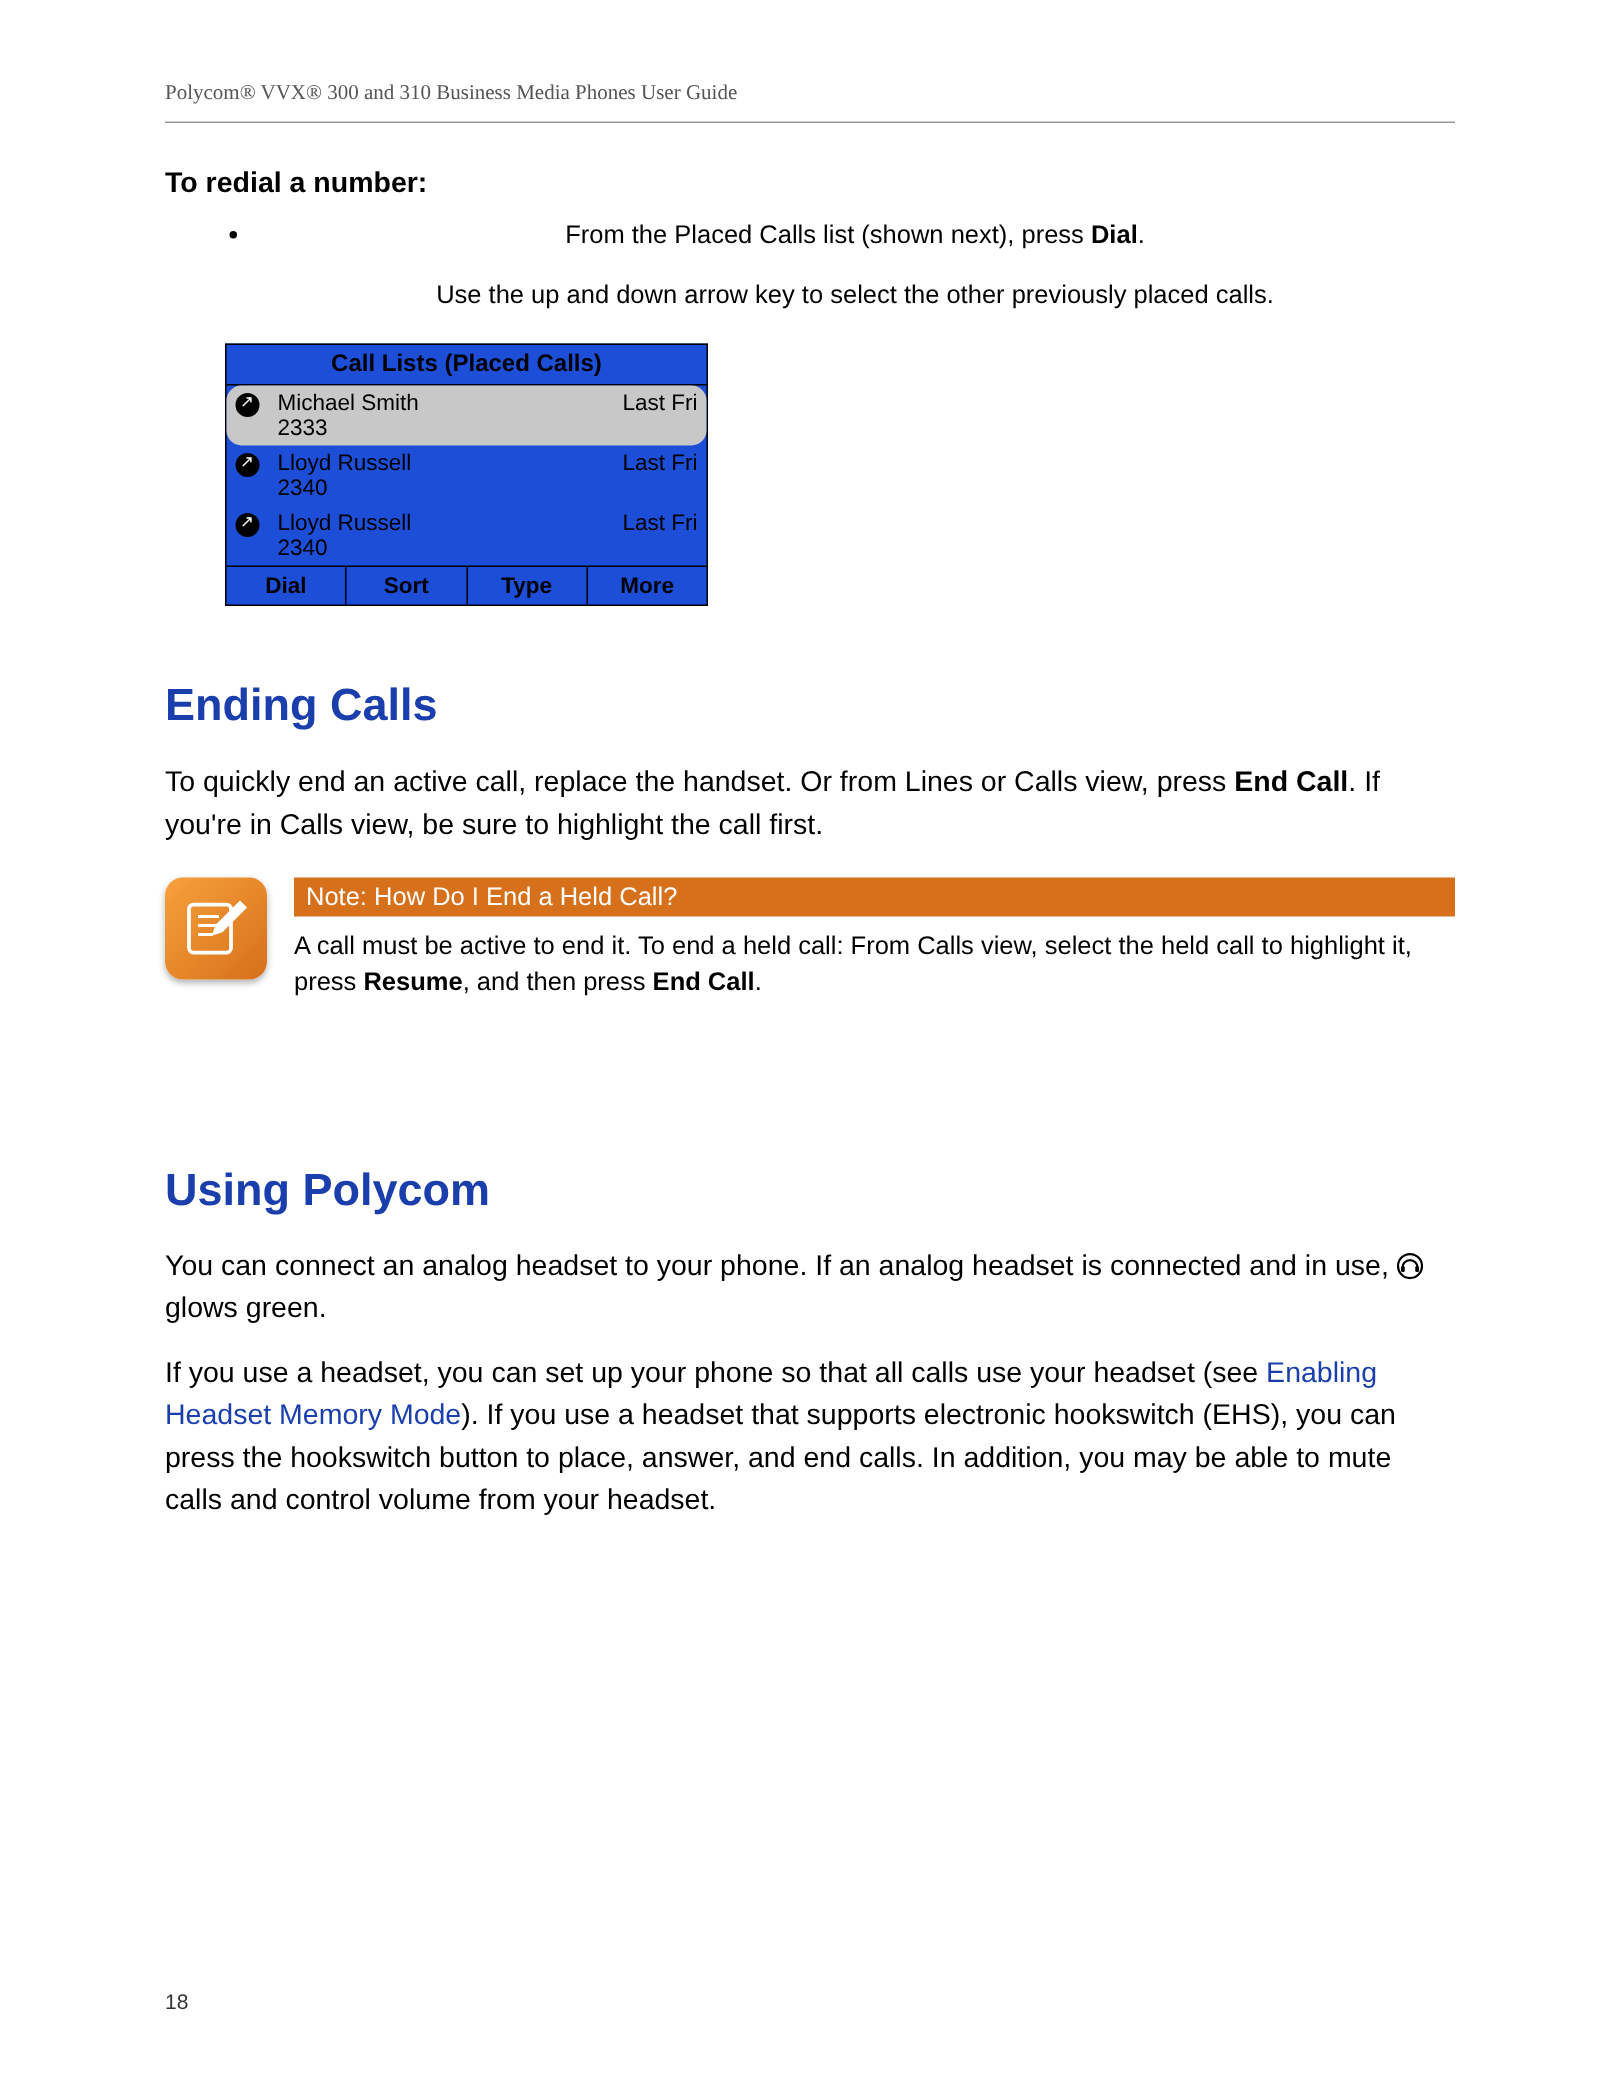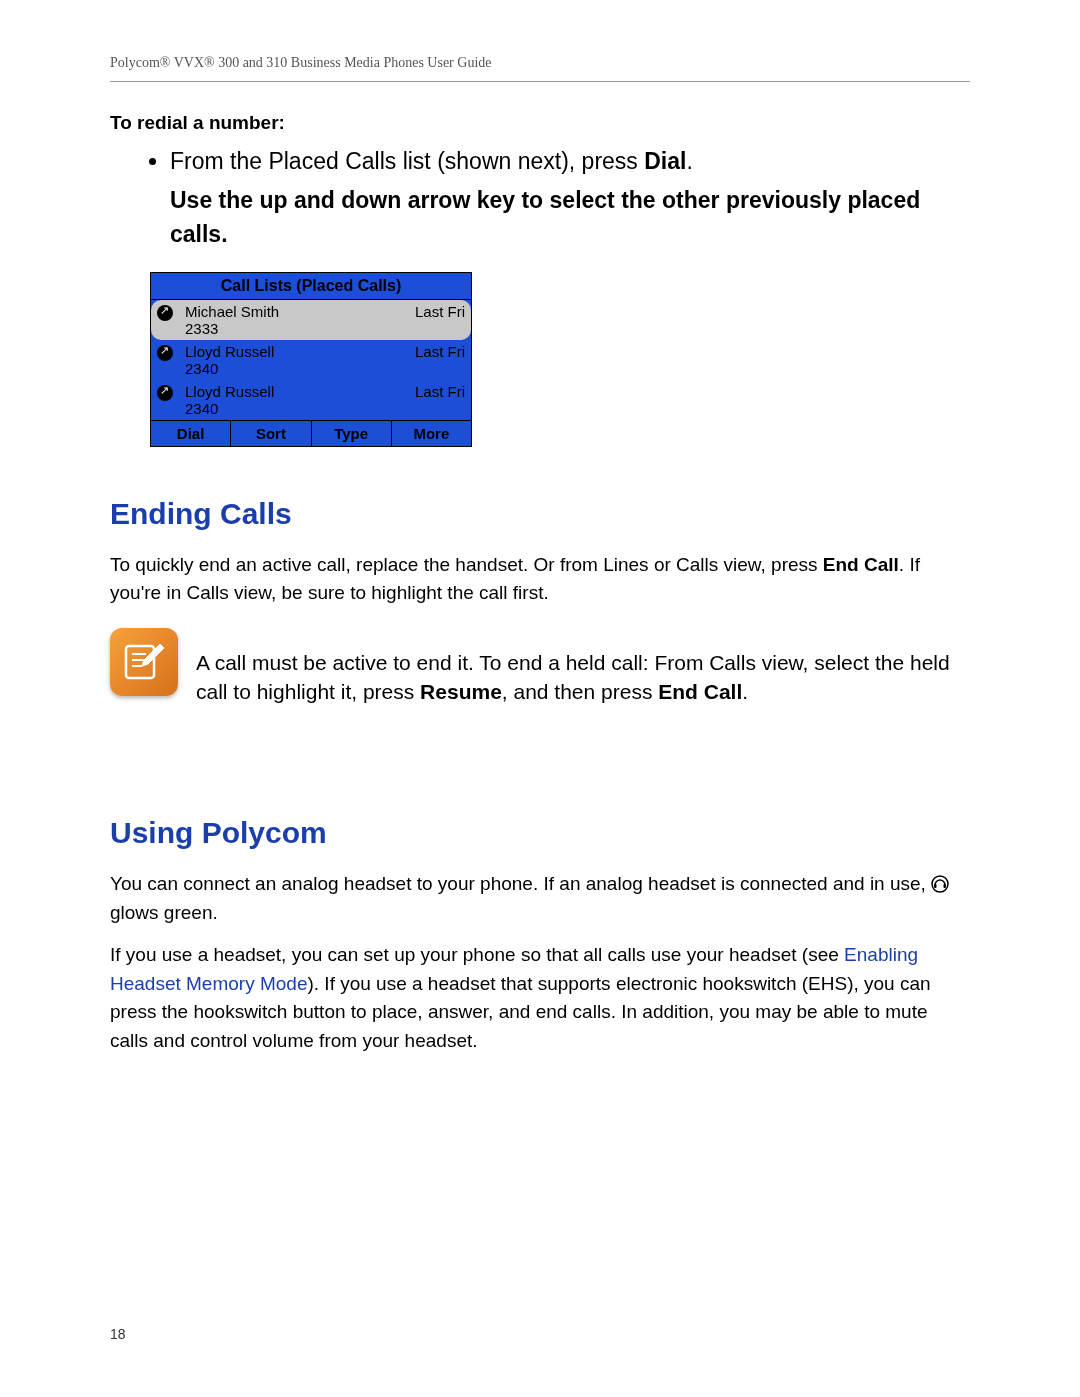--- a/index.html
+++ b/index.html
@@ -30,28 +30,28 @@
   .subhead {
     font-weight: bold;
     font-size: 19px;
     margin: 0 0 10px 0;
   }
   ul.bullets {
     margin: 0;
     padding-left: 60px;
   }
   ul.bullets li {
-    font-size: 23px;
+    font-size: 17px;
     line-height: 1.5;
     margin-bottom: 6px;
+    text-align: center;
   }
   ul.bullets li .after {
     display: block;
-    margin-top: 4px;
-    font-weight: bold;
+    margin-top: 14px;
   }
   .body-text {
     font-size: 19px;
     line-height: 1.5;
     margin: 0 0 14px 0;
   }
   .h2 {
     font-size: 30px;
     font-weight: bold;
     color: #1a3fad;
@@ -161,23 +161,23 @@
   .callout-body {
     flex: 1;
   }
   .callout-title {
     background: #d6701a;
     color: #fff;
     font-size: 17px;
     padding: 3px 8px;
   }
   .callout-text {
-    font-size: 21px;
+    font-size: 17px;
     line-height: 1.4;
-    padding: 20px 0 0 0;
+    padding: 8px 0 0 0;
   }
 
   .headset-icon {
     display: inline-block;
     width: 18px;
     height: 18px;
     vertical-align: -3px;
   }
 </style>
 </head>
@@ -242,20 +242,21 @@
     <div class="callout-icon">
       <svg width="48" height="48" viewBox="0 0 48 48">
         <rect x="6" y="8" width="28" height="32" rx="3" fill="none" stroke="#fff" stroke-width="2.5"></rect>
         <line x1="12" y1="16" x2="26" y2="16" stroke="#fff" stroke-width="2"></line>
         <line x1="12" y1="22" x2="26" y2="22" stroke="#fff" stroke-width="2"></line>
         <line x1="12" y1="28" x2="22" y2="28" stroke="#fff" stroke-width="2"></line>
         <path d="M 40 6 L 44 10 L 28 26 L 22 28 L 24 22 Z" fill="#fff" stroke="#fff" stroke-width="1"></path>
       </svg>
     </div>
     <div class="callout-body">
+      <div class="callout-title">Note: How Do I End a Held Call?</div>
       <div class="callout-text">
         <span>A call must be active to end it. To end a held call: From Calls view, select the held call to highlight it, press </span><b>Resume</b><span>, and then press </span><b>End Call</b><span>.</span>
       </div>
     </div>
   </div>
 
   <div class="h2 big-gap">Using Polycom</div>
   <p class="body-text">
     <span>You can connect an analog headset to your phone. If an analog headset is connected and in use, </span><span class="headset-icon"><svg viewBox="0 0 18 18">
           <circle cx="9" cy="9" r="8" fill="none" stroke="#000" stroke-width="1.5"></circle>

